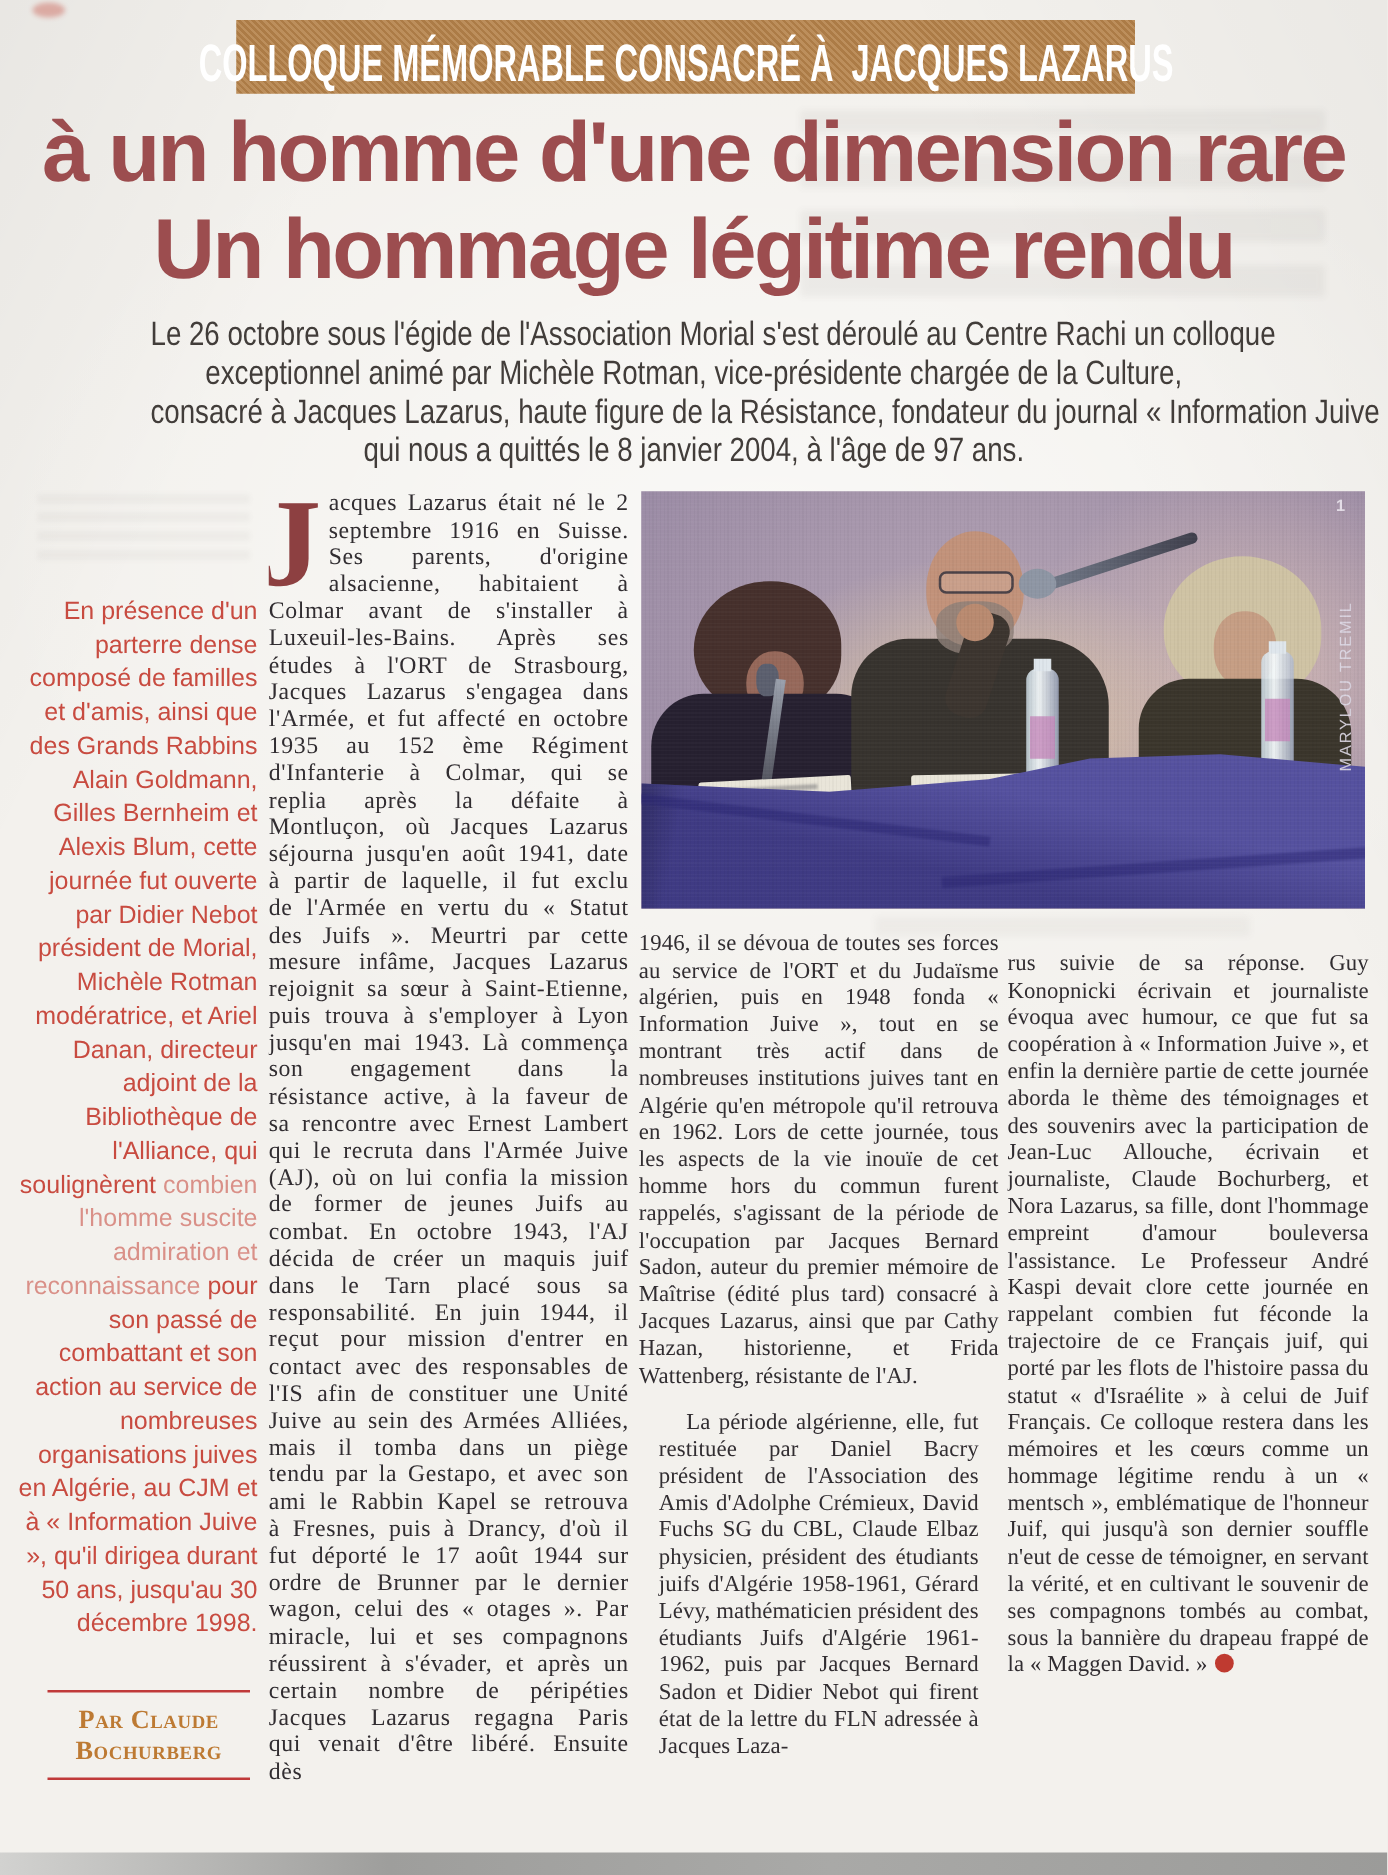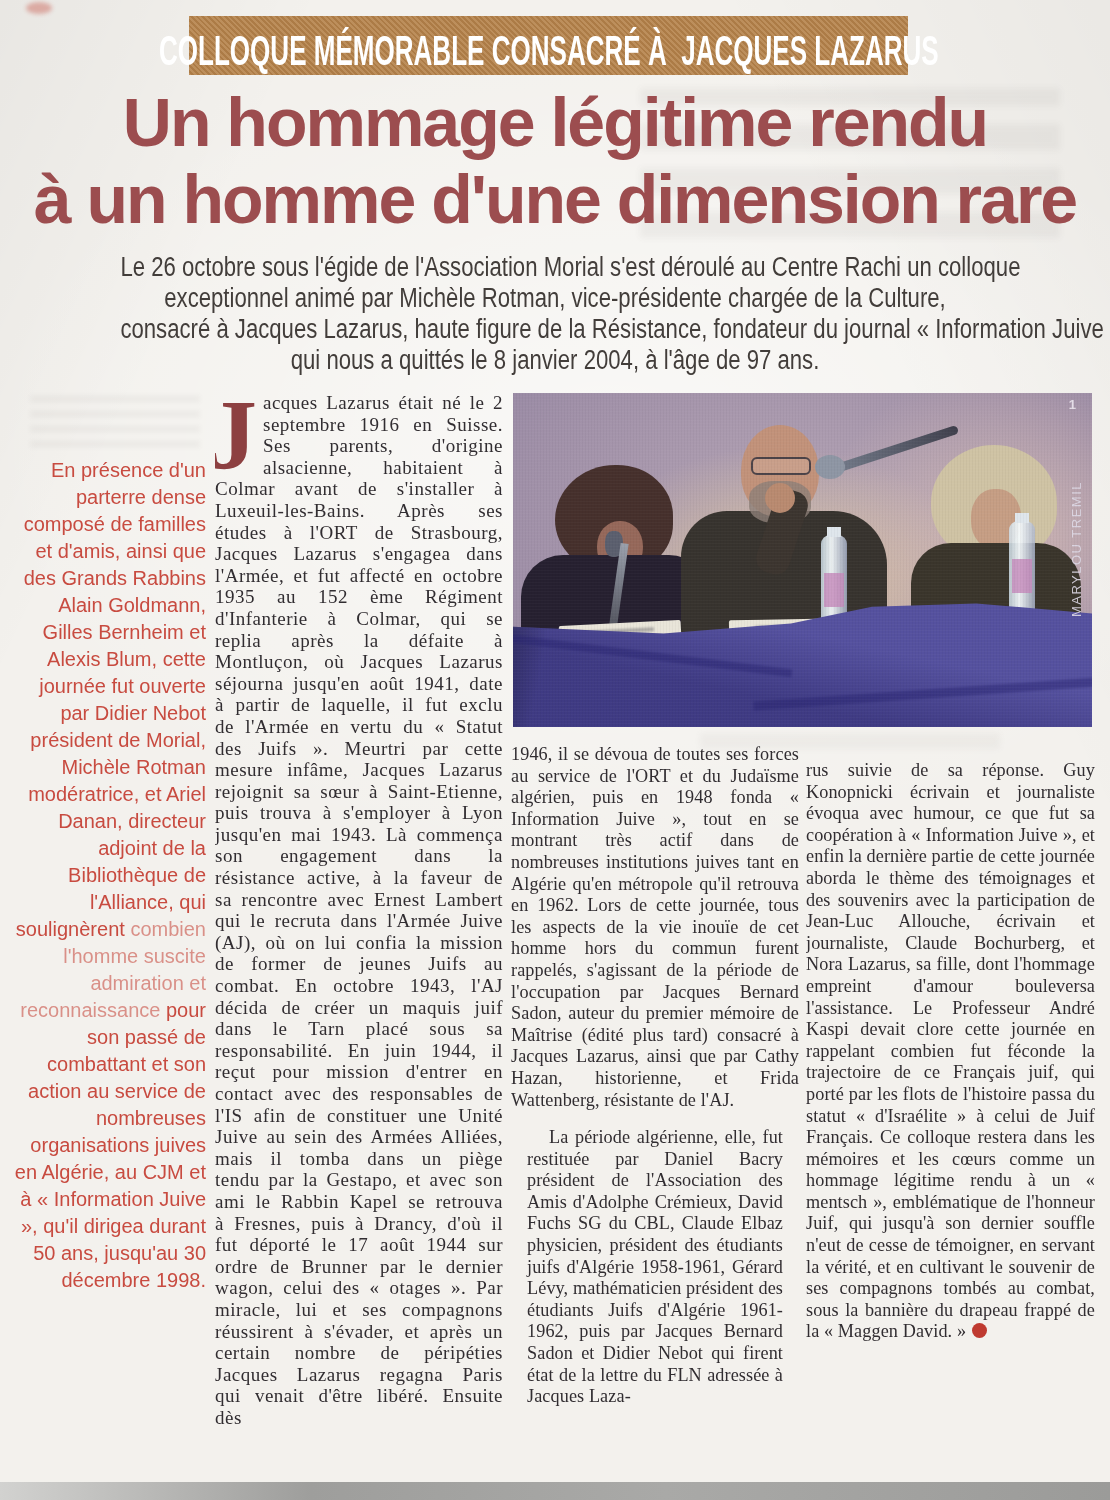--- a/index.html
+++ b/index.html
@@ -22,21 +22,21 @@
   
   .headline{position:absolute;left:0;top:84px;width:1110px;text-align:center;
     font-family:"Liberation Sans","DejaVu Sans",sans-serif;font-weight:bold;
     color:#9c4d4f;font-size:68px;line-height:77px;letter-spacing:-2px;}
   
   .lede{position:absolute;left:25px;top:252px;width:1060px;text-align:center;
     font-family:"Liberation Sans","DejaVu Sans",sans-serif;color:#423d3a;
     font-size:27px;line-height:31px;}
   .lede .ln{transform:scaleX(.82);transform-origin:center;white-space:nowrap;}
   
-  .sidebar{position:absolute;left:12px;top:457px;width:194px;text-align:right;
+  .sidebar{position:absolute;left:12px;top:476px;width:194px;text-align:right;
     font-family:"Liberation Sans","DejaVu Sans",sans-serif;color:#c84b40;
     font-size:20px;line-height:27px;}
   .sidebar .faded{opacity:.58;filter:blur(.4px);}
   
   .byline{position:absolute;left:38px;top:1352px;width:158px;text-align:center;
     border-top:2px solid #c03a3a;border-bottom:2px solid #c03a3a;padding:9px 2px;
     font-family:"Liberation Serif","DejaVu Serif",serif;font-weight:bold;
     font-variant:small-caps;color:#bd7a33;font-size:21px;line-height:25px;letter-spacing:.5px;}
   
   .col{position:absolute;color:#312d31;text-align:justify;overflow:hidden;
@@ -133,35 +133,38 @@
   <div class="smudge"></div>
   <div class="ghost g1"></div>
   <div class="ghost g2"></div>
   <div class="ghost g3"></div>
 
   <div class="kicker">
     <span>COLLOQUE MÉMORABLE CONSACRÉ À  JACQUES LAZARUS</span>
   </div>
 
   <div class="headline">
+    <div>à un homme d'une dimension rare</div>
     <div>Un hommage légitime rendu</div>
-    <div>à un homme d'une dimension rare</div>
   </div>
 
   <div class="lede">
     <div class="ln">Le 26 octobre sous l'égide de l'Association Morial s'est déroulé au Centre Rachi un colloque</div>
     <div class="ln">exceptionnel animé par Michèle Rotman, vice-présidente chargée de la Culture,</div>
     <div class="ln">consacré à Jacques Lazarus, haute figure de la Résistance, fondateur du journal « Information Juive »,</div>
     <div class="ln">qui nous a quittés le 8 janvier 2004, à l'âge de 97 ans.</div>
   </div>
 
   <div class="sidebar">
     <span>En présence d'un parterre dense composé de familles et d'amis, ainsi que des Grands Rabbins Alain Goldmann, Gilles Bernheim et Alexis Blum, cette journée fut ouverte par Didier Nebot président de Morial, Michèle Rotman modératrice, et Ariel Danan, directeur adjoint de la Bibliothèque de l'Alliance, qui soulignèrent </span><span class="faded">combien l'homme suscite admiration et reconnaissance </span><span>pour son passé de combattant et son action au service de nombreuses organisations juives en Algérie, au CJM et à « Information Juive », qu'il dirigea durant 50 ans, jusqu'au 30 décembre 1998.</span>
   </div>
 
+  <div class="byline">
+    <span>Par Claude Bochurberg</span>
+  </div>
 
   <div class="col col1">
     <span class="dropcap">J</span><span>acques Lazarus était né le 2 septembre 1916 en Suisse. Ses parents, d'origine alsacienne, habitaient à Colmar avant de s'installer à Luxeuil-les-Bains. Après ses études à l'ORT de Strasbourg, Jacques Lazarus s'engagea dans l'Armée, et fut affecté en octobre 1935 au 152 ème Régiment d'Infanterie à Colmar, qui se replia après la défaite à Montluçon, où Jacques Lazarus séjourna jusqu'en août 1941, date à partir de laquelle, il fut exclu de l'Armée en vertu du « Statut des Juifs ». Meurtri par cette mesure infâme, Jacques Lazarus rejoignit sa sœur à Saint-Etienne, puis trouva à s'employer à Lyon jusqu'en mai 1943. Là commença son engagement dans la résistance active, à la faveur de sa rencontre avec Ernest Lambert qui le recruta dans l'Armée Juive (AJ), où on lui confia la mission de former de jeunes Juifs au combat. En octobre 1943, l'AJ décida de créer un maquis juif dans le Tarn placé sous sa responsabilité. En juin 1944, il reçut pour mission d'entrer en contact avec des responsables de l'IS afin de constituer une Unité Juive au sein des Armées Alliées, mais il tomba dans un piège tendu par la Gestapo, et avec son ami le Rabbin Kapel se retrouva à Fresnes, puis à Drancy, d'où il fut déporté le 17 août 1944 sur ordre de Brunner par le dernier wagon, celui des « otages ». Par miracle, lui et ses compagnons réussirent à s'évader, et après un certain nombre de péripéties Jacques Lazarus regagna Paris qui venait d'être libéré. Ensuite dès</span>
   </div>
 
   <div class="photo">
     <div class="pL-hair"></div>
     <div class="pL-face"></div>
     <div class="pL-body"></div>
     <div class="pL-michead"></div>

